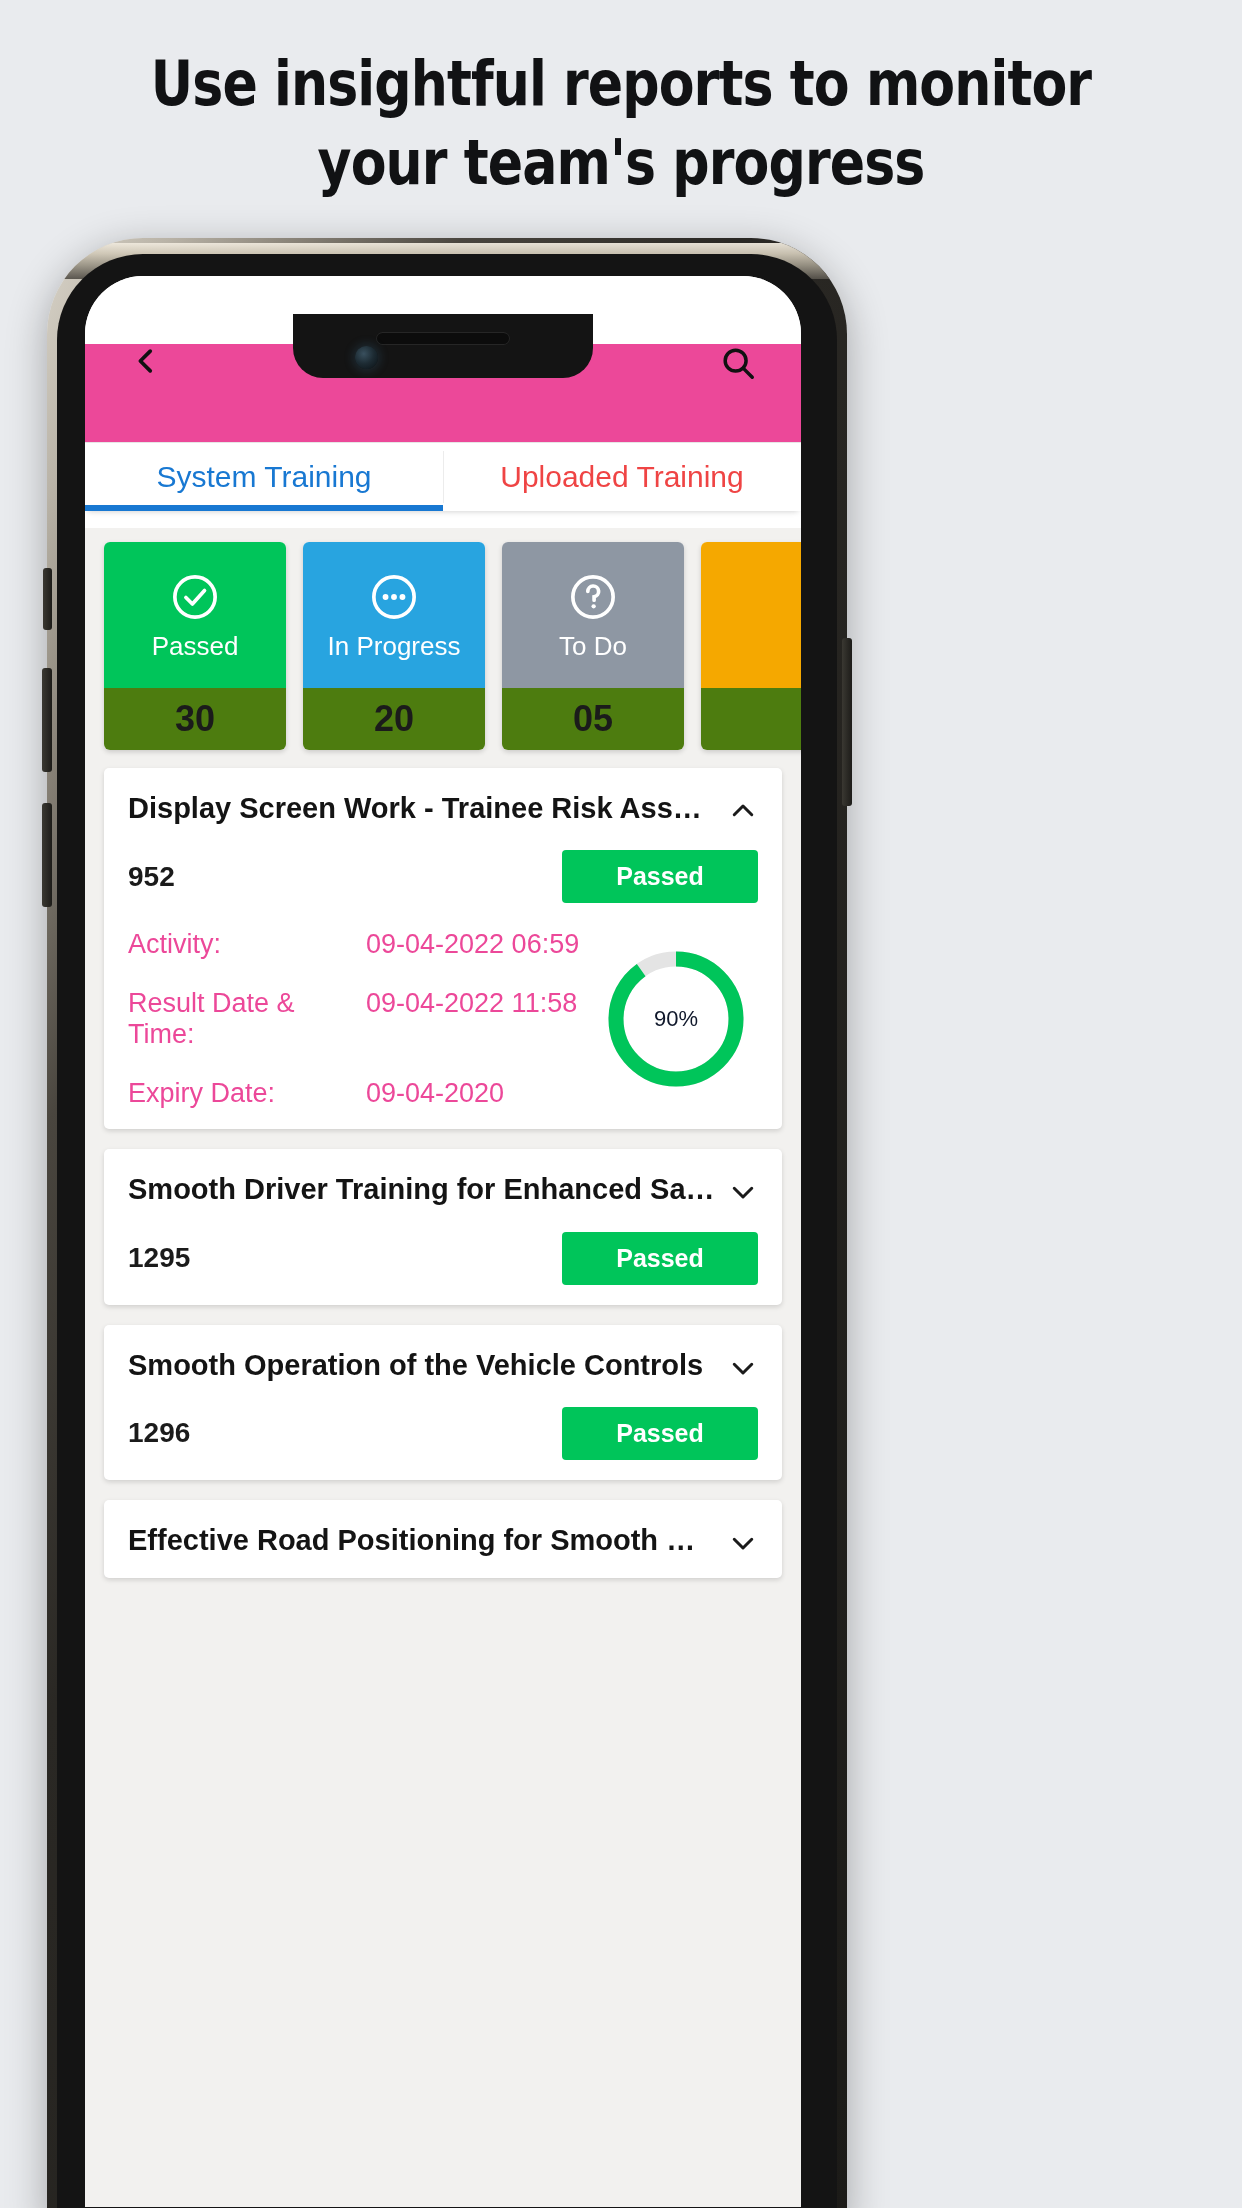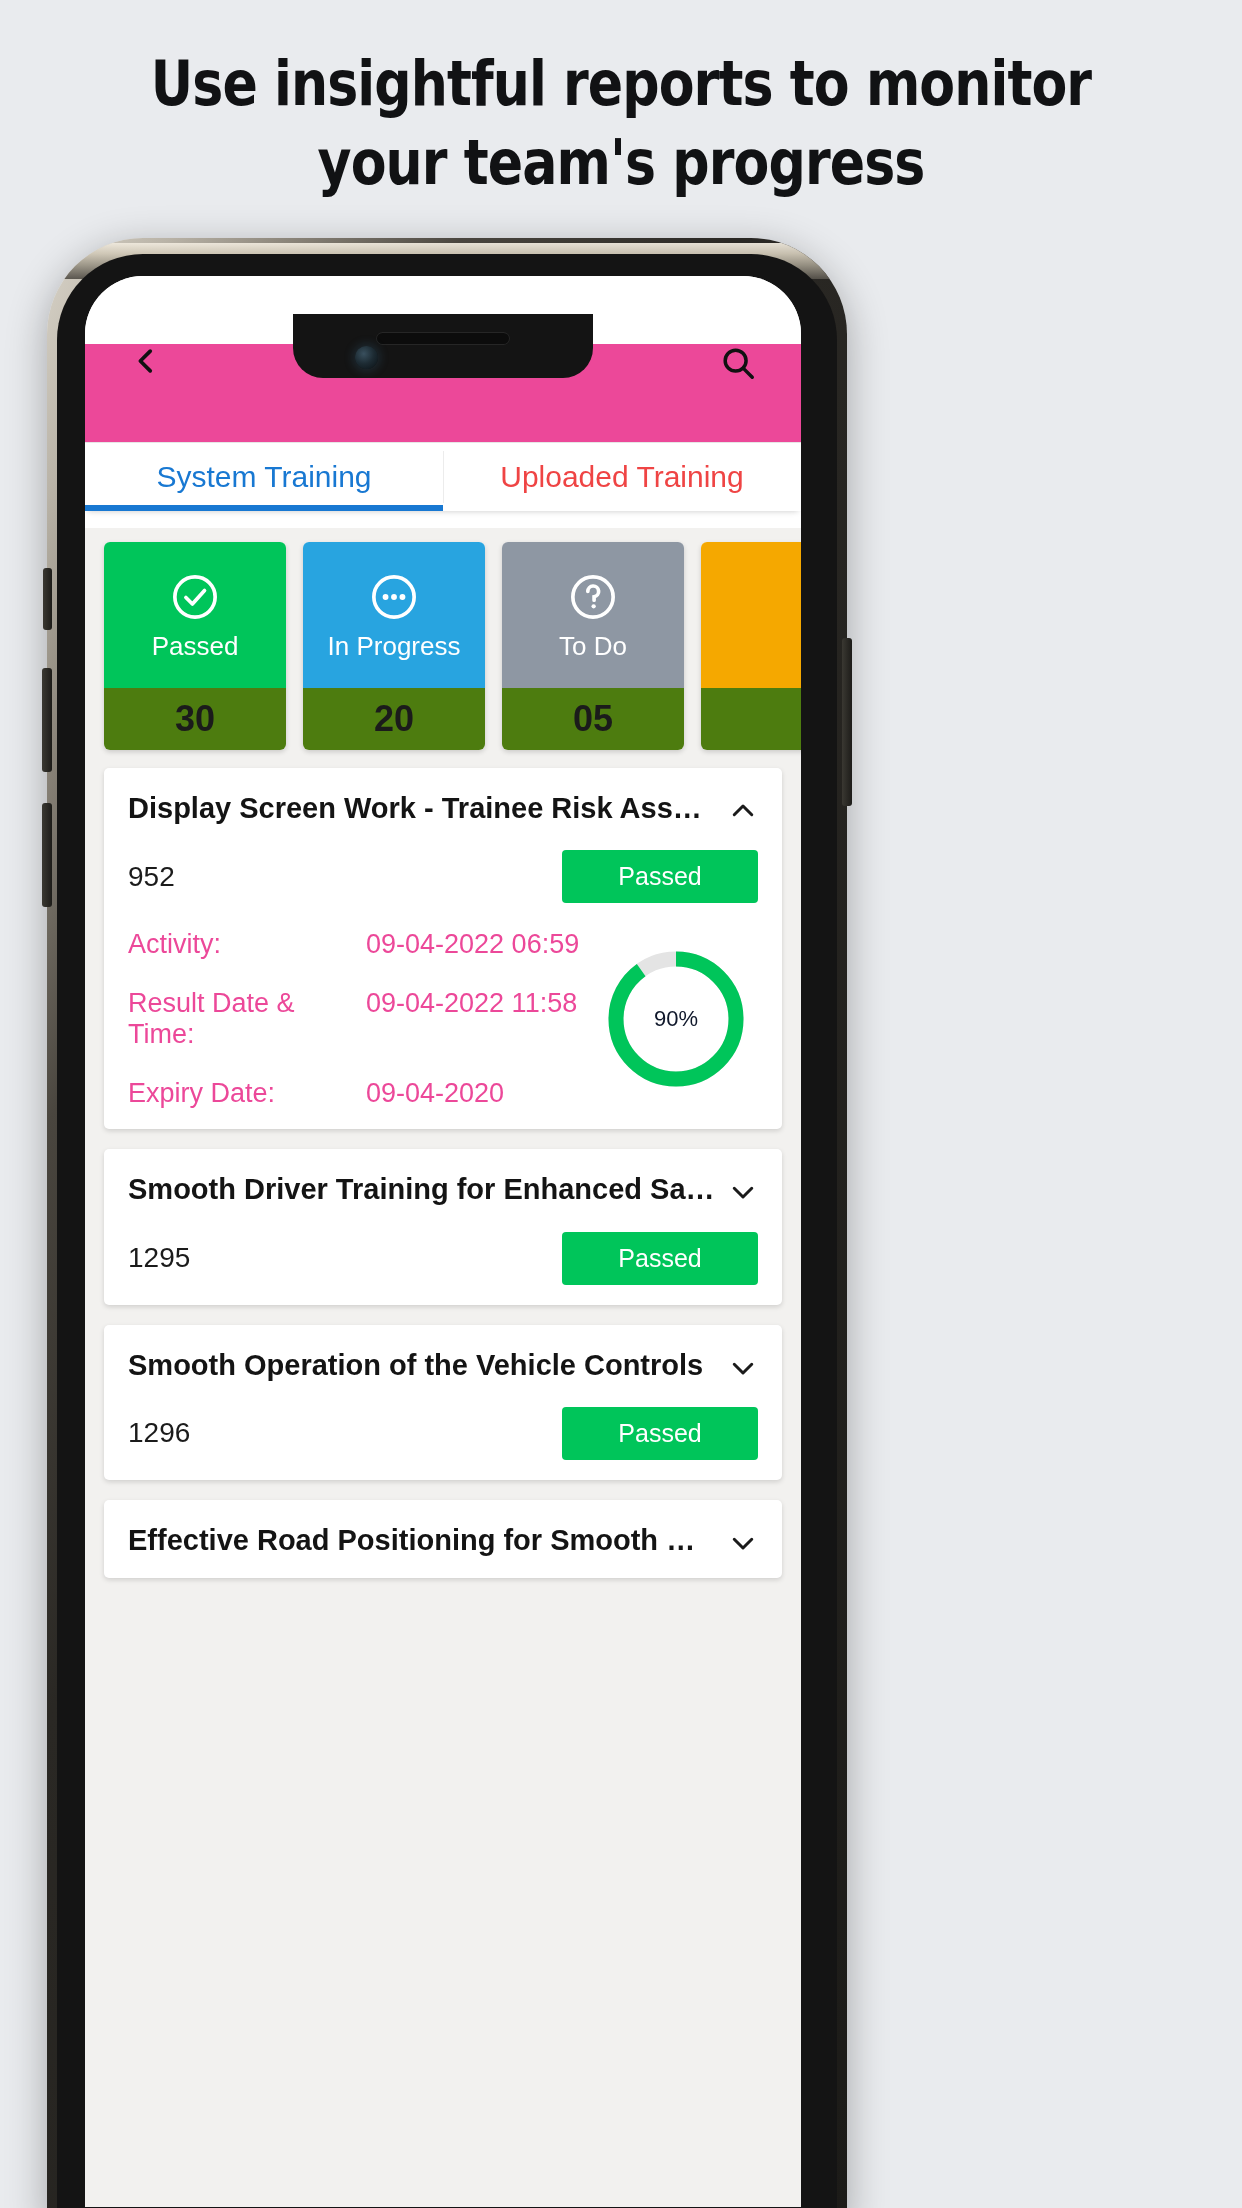--- a/index.html
+++ b/index.html
@@ -172,20 +172,21 @@
   }
   .card-title{
     font-size:29px; font-weight:bold; color:#141414; line-height:1.25;
     white-space:nowrap; overflow:hidden; text-overflow:ellipsis;
   }
   .chev{ width:30px; height:30px; flex:0 0 auto; margin-top:6px; }
 
   .card-row2{
     display:flex; align-items:center; justify-content:space-between;
     margin-top:24px;
+    font-weight:bold;
   }
   .card-code{ font-size:28px; color:#1b1b1b; }
   .badge{
     min-width:196px; text-align:center;
     background:#00c55a; color:#fff;
     font-size:25px; padding:12px 20px; border-radius:4px;
   }
 
   .detail-body{ display:flex; margin-top:26px; }
   .detail-rows{ flex:1 1 auto; }

